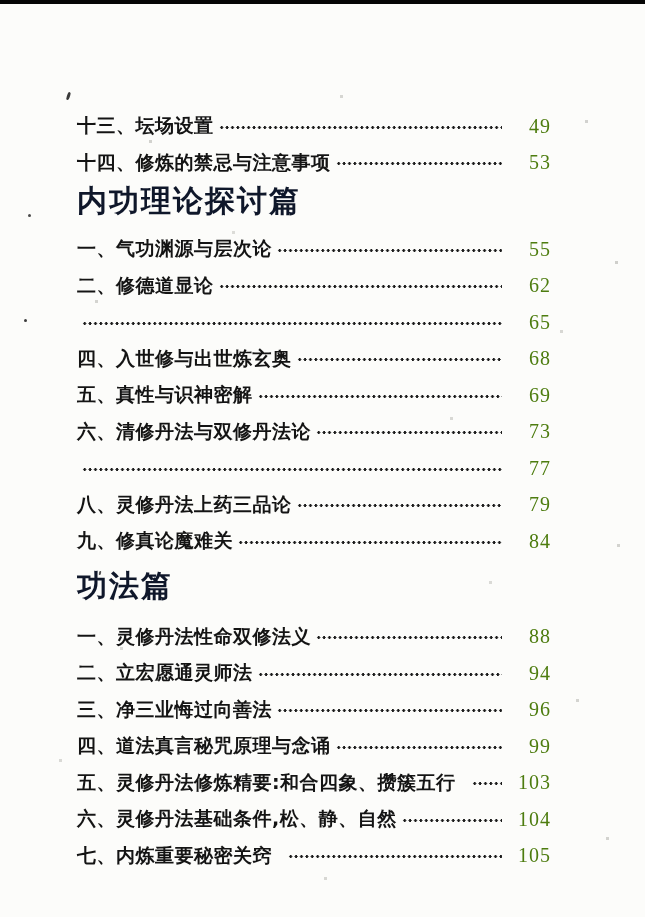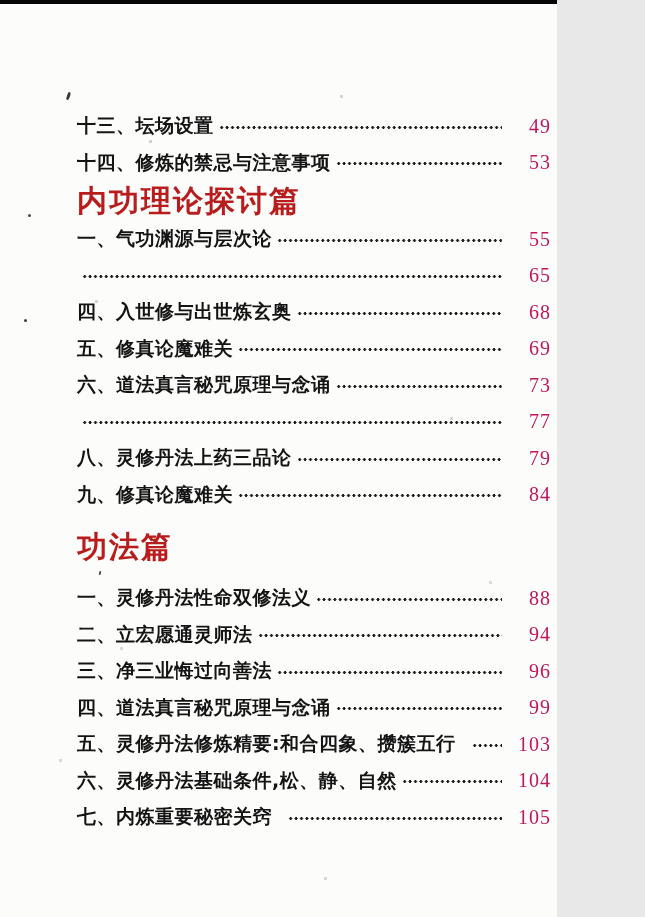--- a/index.html
+++ b/index.html
@@ -1,57 +1,57 @@
 <!DOCTYPE html>
 <html><head>
 <meta charset="utf-8">
 <style>
   html,body{margin:0;padding:0;background:#e8e8e8;}
   .scan{
     position:relative;
-    width:557px;height:917px;
+    width:645px;height:917px;
     background:#fcfcfa;
     overflow:hidden;
     font-family:"DejaVu Sans",sans-serif;
     color:#161616;
   }
   .topbar{
     position:absolute;left:0;top:0;width:645px;height:4px;
     background:#050505;
   }
   .content{
     position:absolute;left:77px;top:0;width:474px;
     padding-top:108px;
   }
   .section{display:block;}
   .heading{
     font-size:30px;font-weight:800;letter-spacing:2px;
-    color:#b91c1c;white-space:nowrap;
+    color:#0f172a;white-space:nowrap;
   }
   .s1 .heading{height:40px;line-height:40px;}
-  .s2 .heading{height:36px;line-height:36px;margin-top:16px;}
-  .s1 .items{}
+  .s2 .heading{height:36px;line-height:36px;margin-top:8px;}
+  .s1 .items{margin-top:10px;}
   .s2 .items{margin-top:15px;}
   .row{display:flex;align-items:center;height:36.5px;}
   .label{
     font-size:19px;font-weight:600;letter-spacing:.5px;
     white-space:nowrap;color:#141414;
   }
   .leader{
     flex:1;height:9px;margin:2px 9px 0 5px;
     background-image:radial-gradient(circle,#1b1b1b 1.3px,rgba(0,0,0,0) 1.5px);
     background-size:5.4px 9px;
     background-repeat:repeat-x;
     background-position:left center;
   }
   .leader.gap{margin-left:16px;}
   .num{
     width:40px;text-align:right;
     font-family:"Liberation Serif","DejaVu Serif",serif;
-    font-size:20px;color:#be185d;letter-spacing:1px;
+    font-size:20px;color:#4d7c0f;letter-spacing:1px;
   }
   
   .tick{
     position:absolute;left:67px;top:92px;width:2.5px;height:8px;
     background:#3a3a3a;border-radius:40%;transform:rotate(18deg);
   }
   .dot-a{position:absolute;left:28px;top:214px;width:3px;height:3px;border-radius:50%;background:#4a4a4a;}
   .dot-b{position:absolute;left:24px;top:319px;width:3px;height:3px;border-radius:50%;background:#3c3c3c;}
   .dot-c{position:absolute;left:99px;top:571px;width:2px;height:4px;border-radius:40%;background:#555;transform:rotate(15deg);}
   .specks{
@@ -86,35 +86,40 @@
       </div>
       <div class="section s1">
         <div class="heading">内功理论探讨篇</div>
         <div class="items">
           <div class="row">
             <span class="label">一、气功渊源与层次论</span>
             <span class="leader"></span>
             <span class="num">55</span>
           </div>
           <div class="row">
+            <span class="label">二、修德道显论</span>
+            <span class="leader"></span>
+            <span class="num">62</span>
+          </div>
+          <div class="row">
             <span class="leader"></span>
             <span class="num">65</span>
           </div>
           <div class="row">
             <span class="label">四、入世修与出世炼玄奥</span>
             <span class="leader"></span>
             <span class="num">68</span>
           </div>
           <div class="row">
-            <span class="label">五、修真论魔难关</span>
+            <span class="label">五、真性与识神密解</span>
             <span class="leader"></span>
             <span class="num">69</span>
           </div>
           <div class="row">
-            <span class="label">六、道法真言秘咒原理与念诵</span>
+            <span class="label">六、清修丹法与双修丹法论</span>
             <span class="leader"></span>
             <span class="num">73</span>
           </div>
           <div class="row">
             <span class="leader"></span>
             <span class="num">77</span>
           </div>
           <div class="row">
             <span class="label">八、灵修丹法上药三品论</span>
             <span class="leader"></span>

